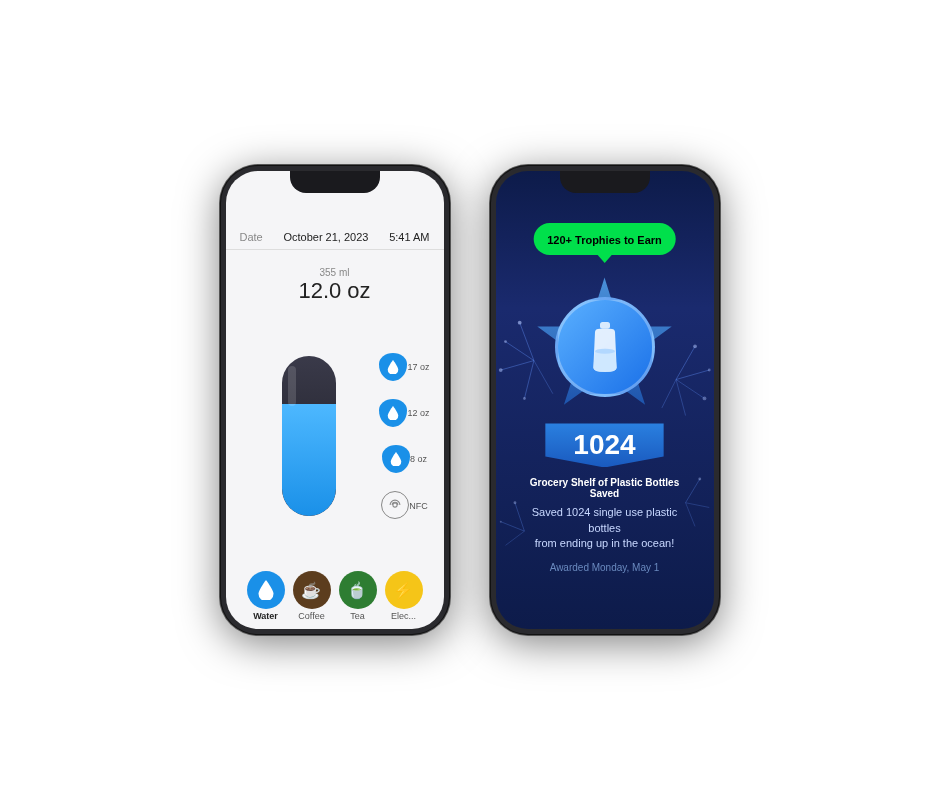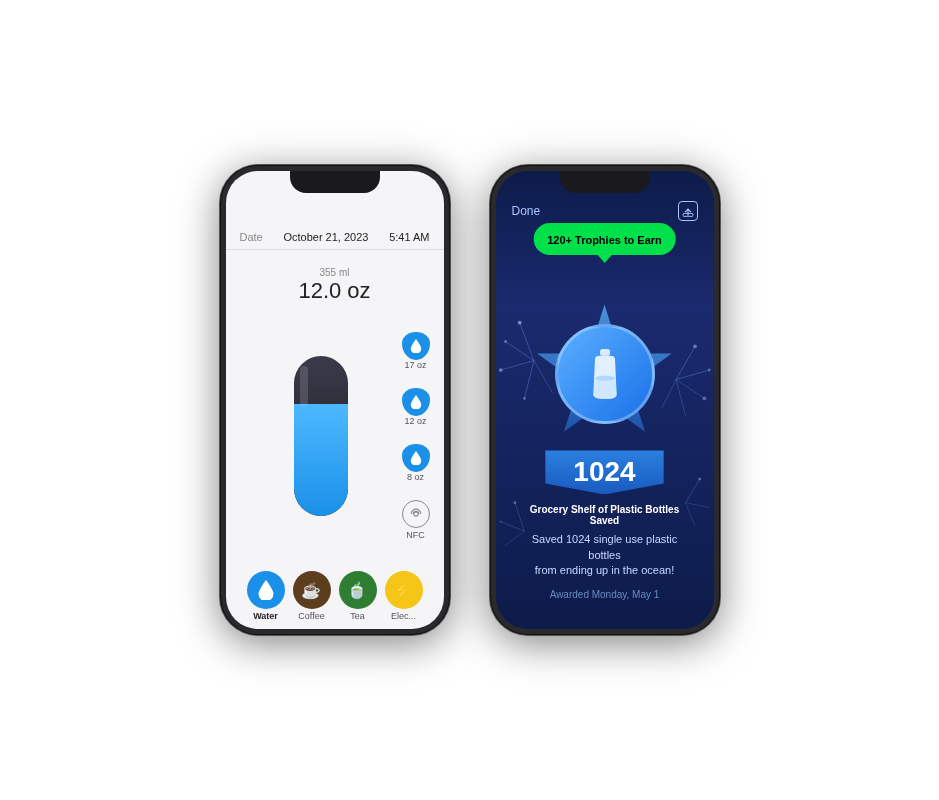--- a/index.html
+++ b/index.html
@@ -185,21 +185,21 @@
     
     .size-buttons {
       display: flex;
       flex-direction: column;
       gap: 18px;
       align-items: center;
       justify-content: center;
     }
     .size-btn {
       display: flex;
-      flex-direction: column;
+      flex-direction: row;
       align-items: center;
       gap: 0;
       cursor: pointer;
     }
     .size-btn-drop {
       width: 28px;
       height: 28px;
       background: #1a90e8;
       border-radius: 50% 50% 50% 50% / 40% 40% 60% 60%;
       display: flex;
@@ -545,30 +545,20 @@
           </g>
 
           <g transform="translate(200,350)">
             <line x1="0" y1="0" x2="15" y2="-25" stroke="rgba(100,150,255,0.3)" stroke-width="1"></line>
             <line x1="0" y1="0" x2="25" y2="5" stroke="rgba(100,150,255,0.25)" stroke-width="1"></line>
             <line x1="0" y1="0" x2="10" y2="25" stroke="rgba(100,150,255,0.25)" stroke-width="1"></line>
             <circle cx="15" cy="-25" r="1.5" fill="rgba(180,200,255,0.4)"></circle>
           </g>
         </svg>
 
-        <div class="top-bar">
-          <span class="done-btn">Done</span>
-          <div class="share-icon">
-            <svg width="12" height="12" viewBox="0 0 20 20">
-                <path d="M15 12 L10 7 L5 12" fill="none" stroke="#aac4ff" stroke-width="2"></path>
-                <line x1="10" y1="7" x2="10" y2="18" stroke="#aac4ff" stroke-width="2"></line>
-                <rect x="2" y="14" width="16" height="5" rx="1" fill="none" stroke="#aac4ff" stroke-width="1.5"></rect>
-              </svg>
-          </div>
-        </div>
 
         <div class="tooltip-bubble2">
           <span class="tooltip-text2">120+ Trophies to Earn</span>
         </div>
 
         <div class="trophy-area">
           <div class="star-badge">
             <div class="star-outer"></div>
             <div class="star-inner">
 

